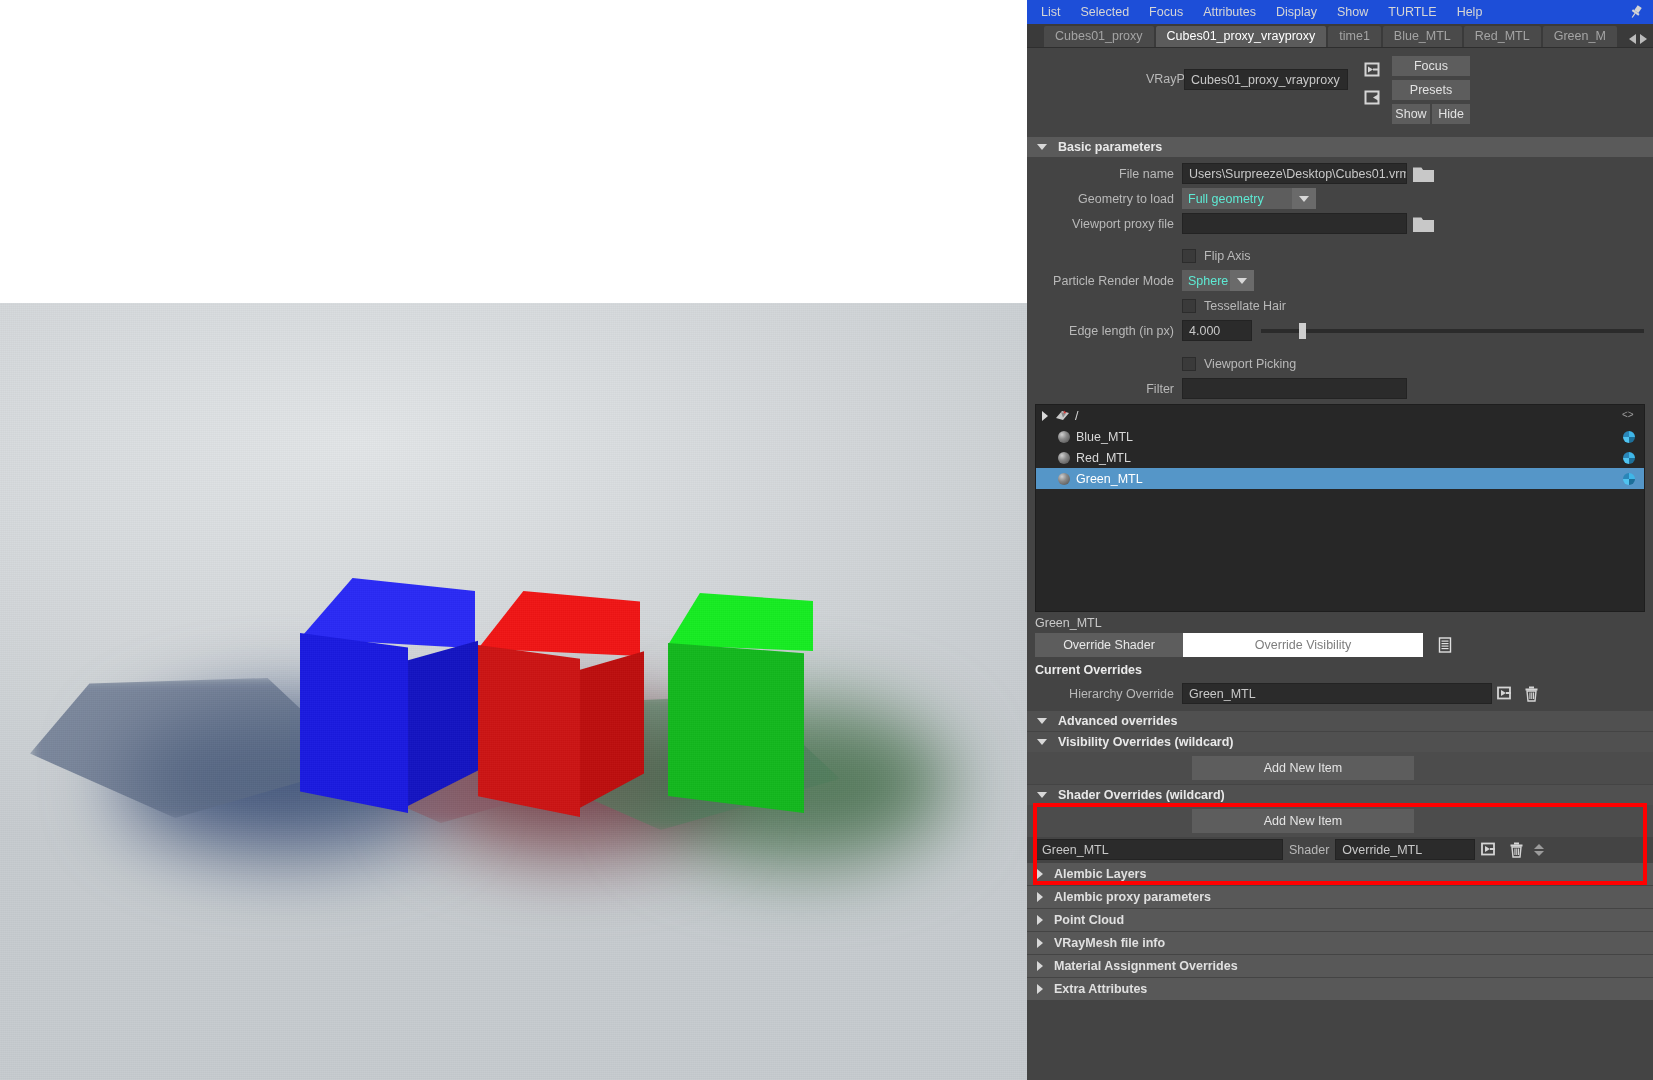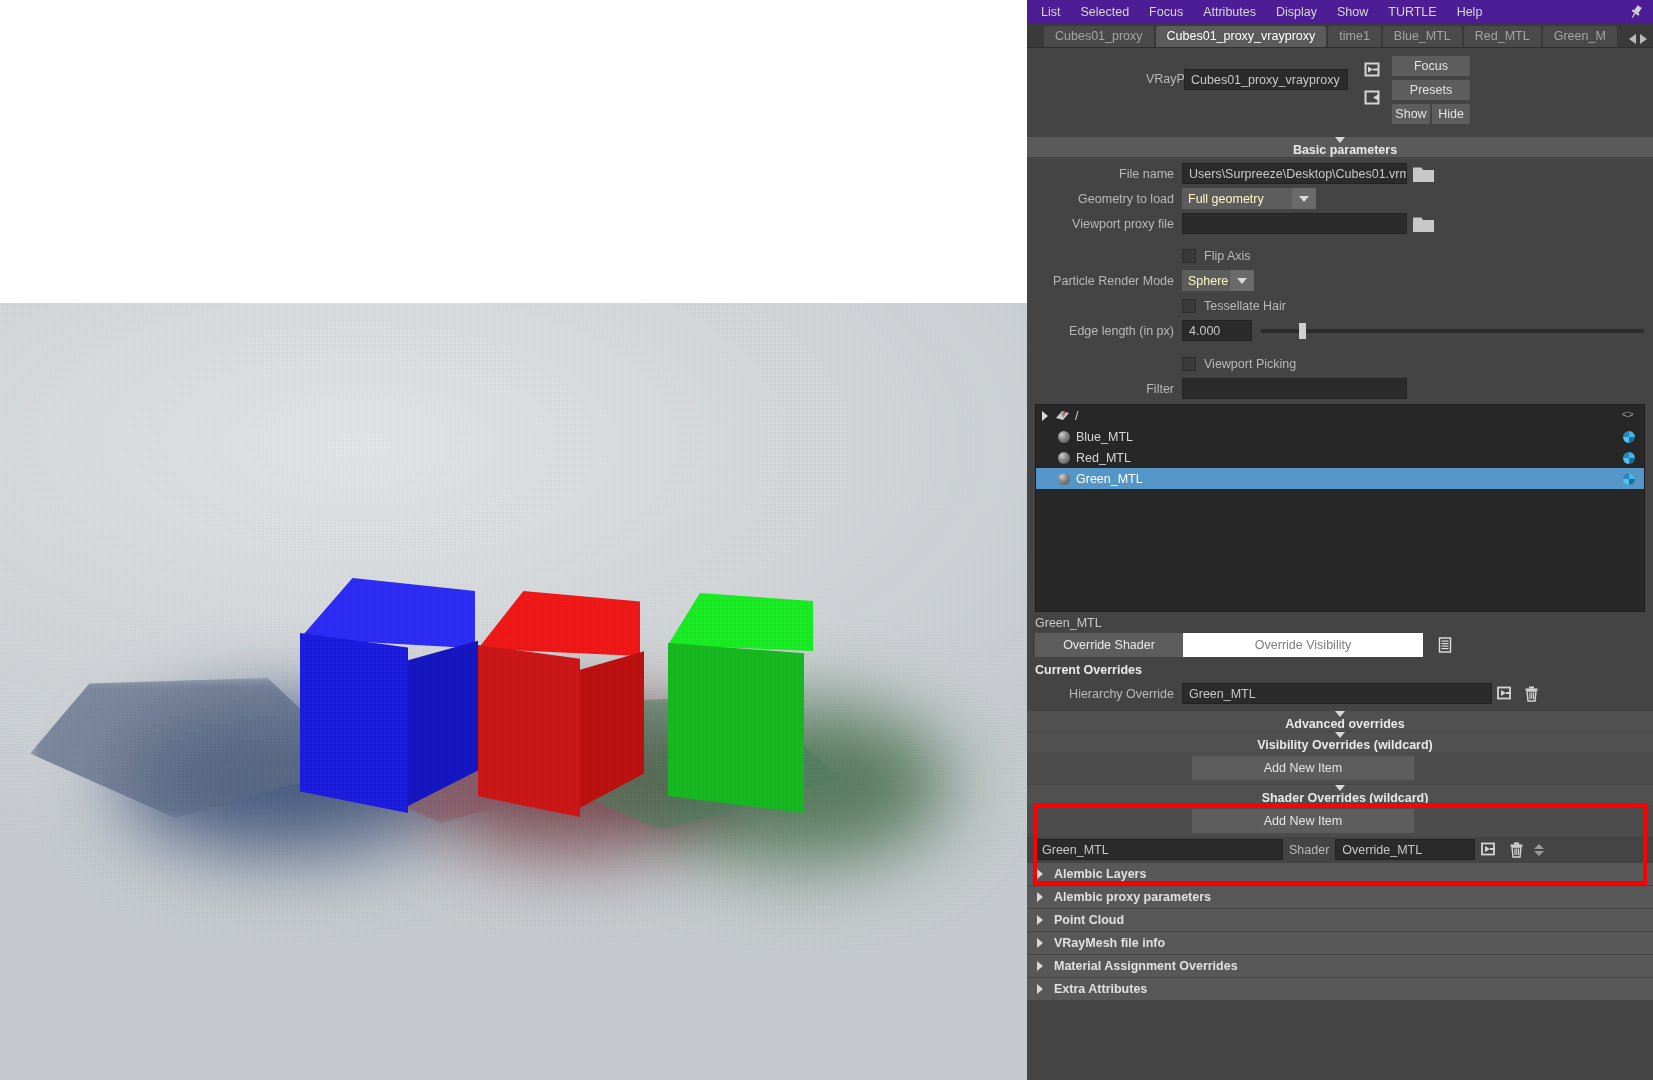--- a/index.html
+++ b/index.html
@@ -33,21 +33,21 @@
   }
 
   
   #ae {
     width: 626px; height: 1080px; background: #444444;
     color: #c3c3c3; font-size: 12.5px; position: relative;
   }
 
   
   #menubar {
-    height: 24px; background: #4c1d95; display: flex; align-items: center;
+    height: 24px; background: #1d4ed8; display: flex; align-items: center;
     padding-left: 4px; gap: 0px; position: relative;
   }
   .menu-item { padding: 3px 10px; color: #d6d6d6; font-size: 12.5px; cursor: default; }
   #pin-icon { position: absolute; right: 9px; top: 4px; width: 16px; height: 16px; }
 
   
   #tabbar {
     height: 24px; background: #3a3a3a; display: flex; align-items: flex-end;
     padding-left: 5px; position: relative; border-bottom: 1px solid #2e2e2e;
   }
@@ -75,39 +75,39 @@
   .btn {
     background: #5d5d5d; color: #e2e2e2; font-size: 12.5px;
     display: flex; align-items: center; justify-content: center;
     height: 20px; cursor: default; border: 1px solid #5d5d5d;
   }
 
   
   .sec {
     height: 20px; background: #5a5a5a; display: flex; align-items: center;
     padding-left: 10px; color: #e8e8e8; font-size: 12.5px; font-weight: bold;
-    margin-top: 1px; cursor: default; flex-direction: column;
+    margin-top: 1px; cursor: default;
   }
   .sec .arrow { margin-right: 11px; }
   .arr-down { width:0;height:0;border-left:5px solid transparent;border-right:5px solid transparent;border-top:6px solid #d8d8d8; }
   .arr-right { width:0;height:0;border-top:5px solid transparent;border-bottom:5px solid transparent;border-left:6px solid #d8d8d8; }
   .sec-sub { background: #505050; }
 
   .body { background: #444444; padding: 4px 0; }
   .row { display: flex; align-items: center; height: 25px; }
   .row .rl { width: 155px; text-align: right; padding-right: 8px; color: #b9b9b9; font-size: 12.5px; }
 
   .folder {
     width: 21px; height: 17px; background: #c8c8c8; margin-left: 6px;
     clip-path: polygon(0 14%, 40% 14%, 48% 30%, 100% 30%, 100% 100%, 0 100%);
   }
   .chk { width: 14px; height: 14px; background: #3a3a3a; border: 1px solid #2c2c2c; }
   .combo {
     background: #5d5d5d; height: 21px; display: flex; align-items: center;
-    color: #fef9c3; font-size: 12.5px; padding: 0 6px;
+    color: #5eead4; font-size: 12.5px; padding: 0 6px;
   }
   .combo-arrow { width: 24px; height: 21px; background: #6a6a6a; display:flex; align-items:center; justify-content:center; }
 
   .slider-track { height: 4px; background: #2b2b2b; flex: 1; position: relative; }
   .slider-handle { position: absolute; top: -6px; width: 7px; height: 16px; background: #cfcfcf; }
 
   
   #tree {
     margin: 3px 8px 0 8px; background: #272727; border: 1px solid #1e1e1e;
     height: 208px; overflow: hidden; position: relative;

